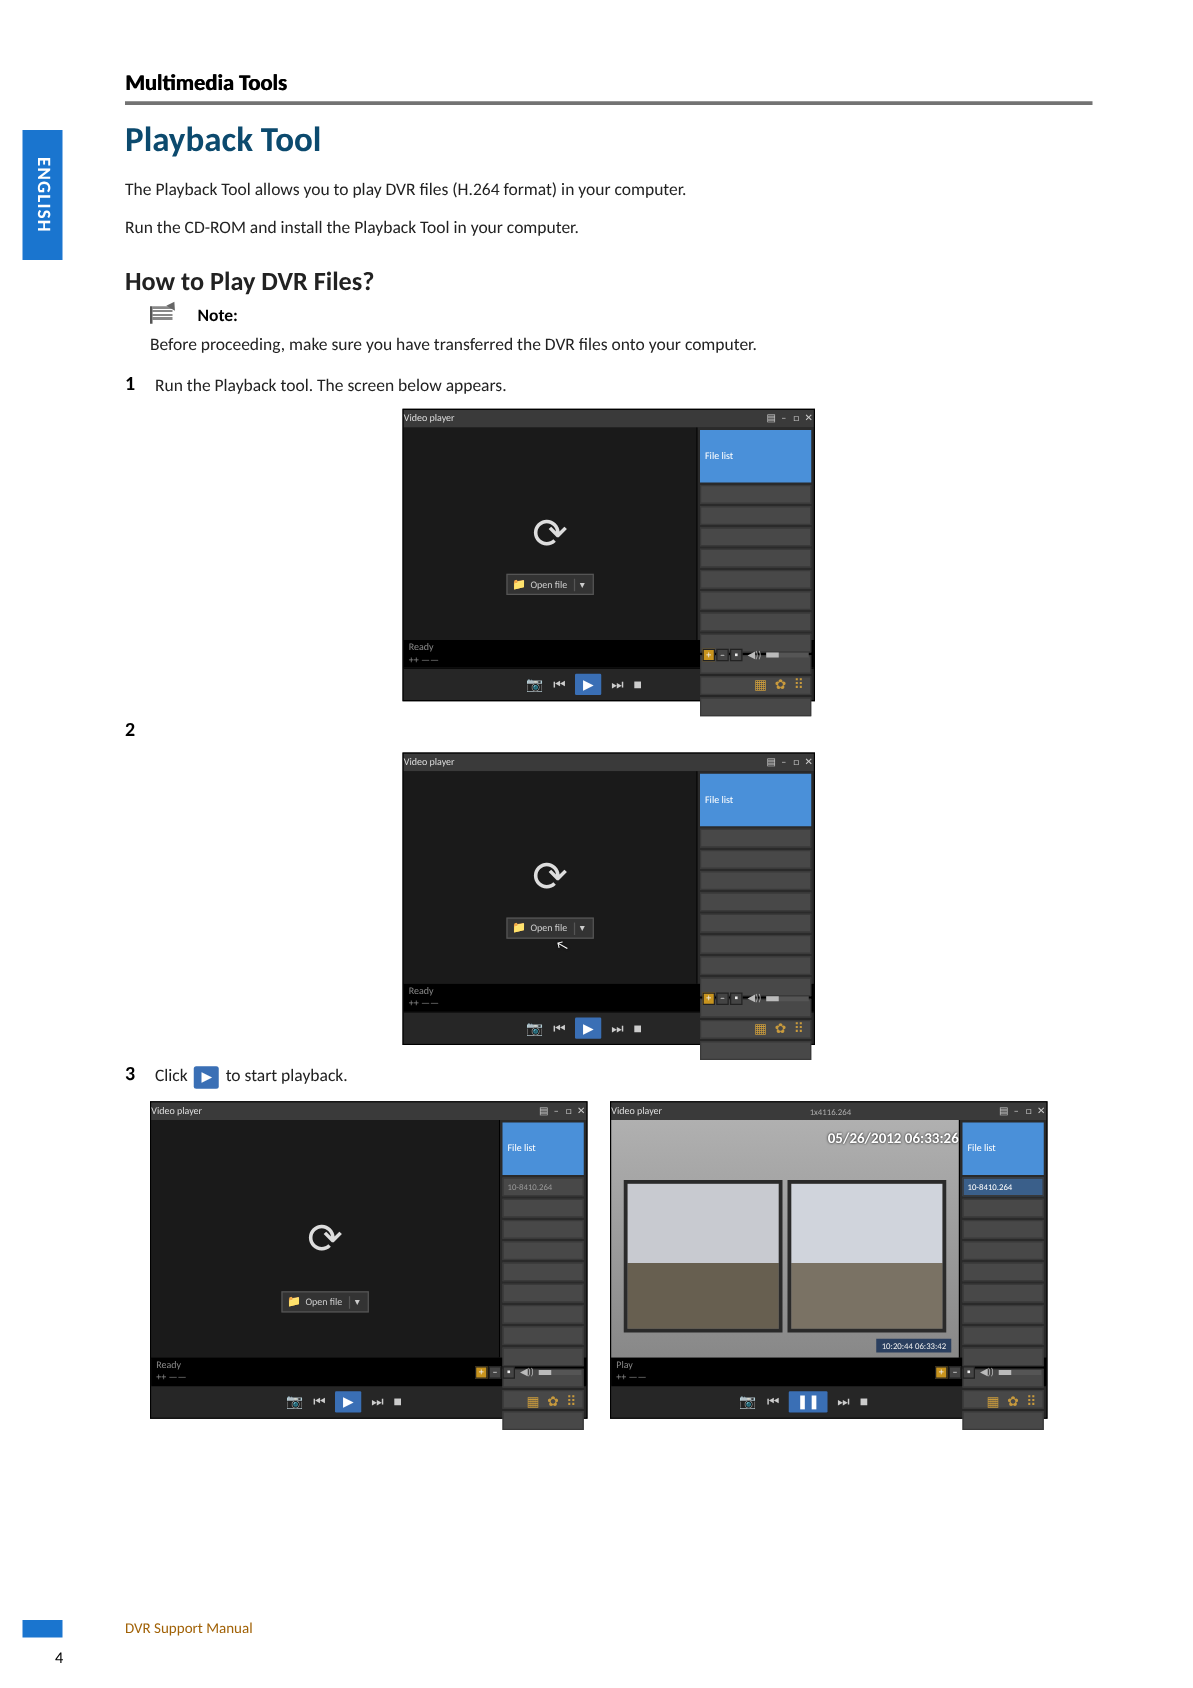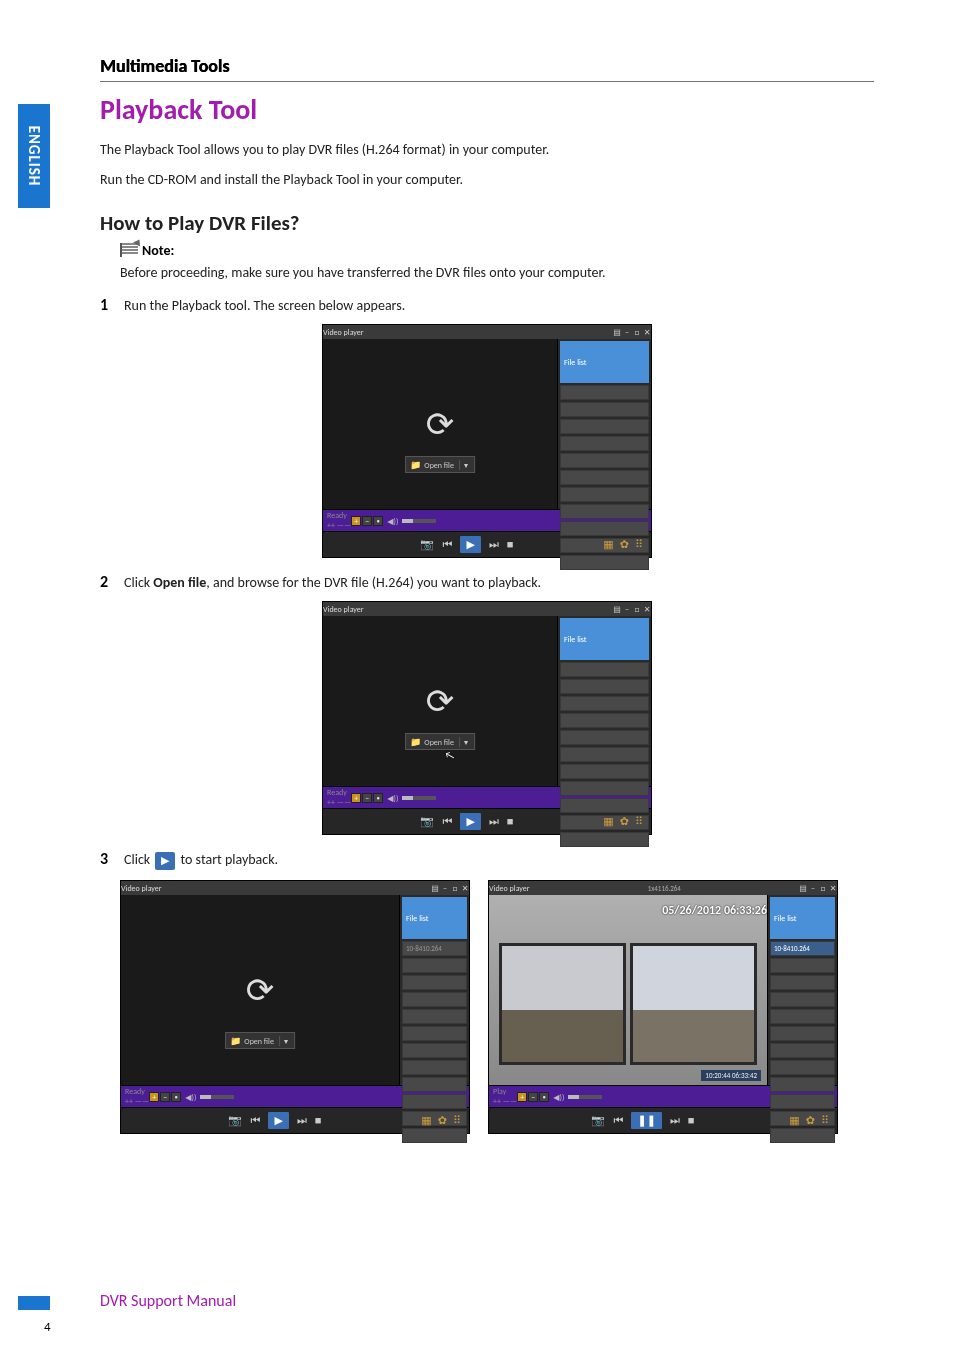--- a/index.html
+++ b/index.html
@@ -30,26 +30,26 @@
     letter-spacing: 1px;
   }
   .lang-tab-inner {
     transform: rotate(90deg);
     white-space: nowrap;
   }
   .section-header {
     font-size: 18px;
     font-weight: 600;
     padding-bottom: 4px;
-    border-bottom: 1px solid #737373;
+    border-bottom: 3px solid #737373;
     margin-bottom: 10px;
     text-shadow: 0.5px 0 0 #000;
   }
   .title-h1 {
-    color: #a21caf;
+    color: #0c4a6e;
     font-size: 28px;
     font-weight: bold;
     margin: 8px 0 12px 0;
   }
   .body-text {
     font-size: 14px;
     line-height: 1.6;
     margin-bottom: 8px;
     color: #222;
   }
@@ -61,21 +61,21 @@
   }
   .note-block {
     margin-left: 20px;
     margin-bottom: 10px;
   }
   .note-label {
     font-size: 14px;
     font-weight: bold;
     display: inline-flex;
     align-items: center;
-    gap: 4px;
+    gap: 20px;
   }
   .note-icon {
     width: 18px;
     height: 14px;
     background: linear-gradient(#888 0 2px, transparent 2px 3px, #888 3px 5px, transparent 5px 6px, #888 6px 8px, transparent 8px 9px, #888 9px 11px, transparent 11px);
     border-left: 2px solid #555;
     display: inline-block;
     position: relative;
   }
   .note-icon::after {
@@ -198,22 +198,23 @@
     border:1px solid #393939;
     display:flex;
     align-items:center;
     padding:0 3px;
     font-size:7px;
     color:#999;
     overflow:hidden;
   }
   .player-statusbar {
     display:flex;
+    justify-content:space-between;
     align-items:center;
-    background:#4c1d95;
+    background:#000000;
     height:22px;
     padding:0 4px;
     font-size:8px;
     border-top:1px solid #000;
   }
   .status-left { color:#888; line-height:1.2;}
   .status-right { display:flex; align-items:center; gap:4px; }
   .plus-minus-boxes { display:flex; gap:1px; }
   .pm-box { width:10px; height:10px; background:#444; border:1px solid #222; display:flex;align-items:center;justify-content:center;font-size:8px;color:#eee;}
   .pm-box.plus{background:#c8941e;}
@@ -304,22 +305,22 @@
     color:#eee;
     font-size:7px;
     padding:1px 4px;
   }
 
   
   .page-footer {
     position:absolute;
     left:0; right:0; bottom:40px;
     padding: 0 100px;
-    font-size:16px;
-    color:#a21caf;
+    font-size:12px;
+    color:#a16207;
   }
   .blue-stub {
     position:absolute;
     left:18px;
     bottom:40px;
     width:32px;
     height:14px;
     background:#1a75cf;
   }
   .page-num {
@@ -419,23 +420,20 @@
       <div class="ctrl-right">
         <span>▦</span>
         <span>✿</span>
         <span>⠿</span>
       </div>
     </div>
   </div>
 
   <div class="step">
     <div class="step-num">2</div>
-    <div class="step-text">
-      <span>Click </span><b>Open file</b><span>, and browse for the DVR file (H.264) you want to playback.</span>
-    </div>
   </div>
 
   <div class="player">
     <div class="player-titlebar">
       <span>Video player</span>
       <span class="titlebar-icons">
         <span>▤</span>
         <span>–</span>
         <span>□</span>
         <span>✕</span>

